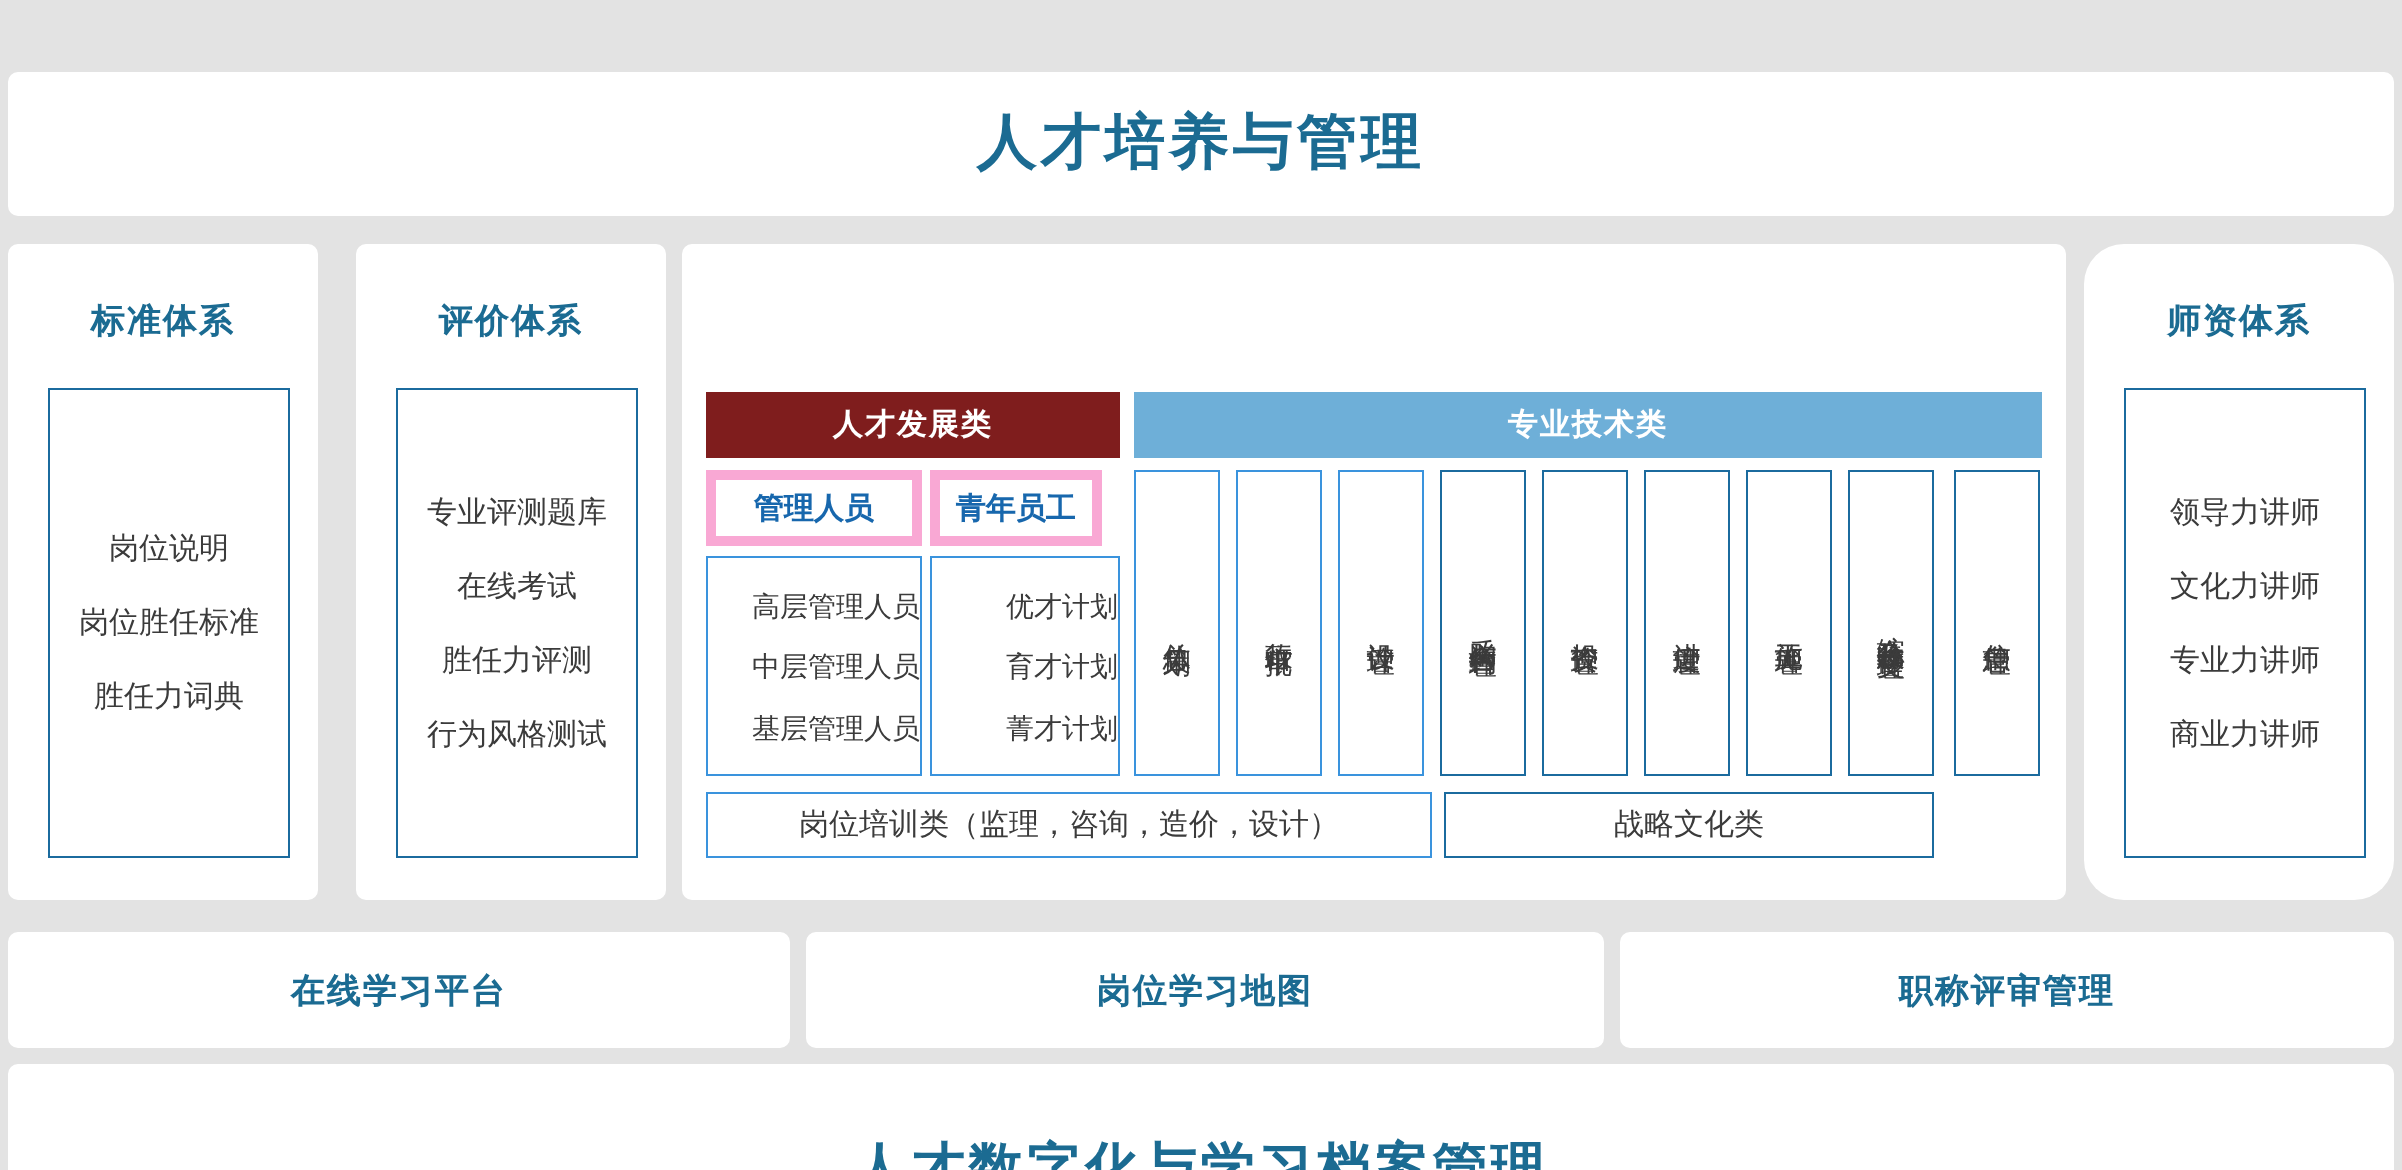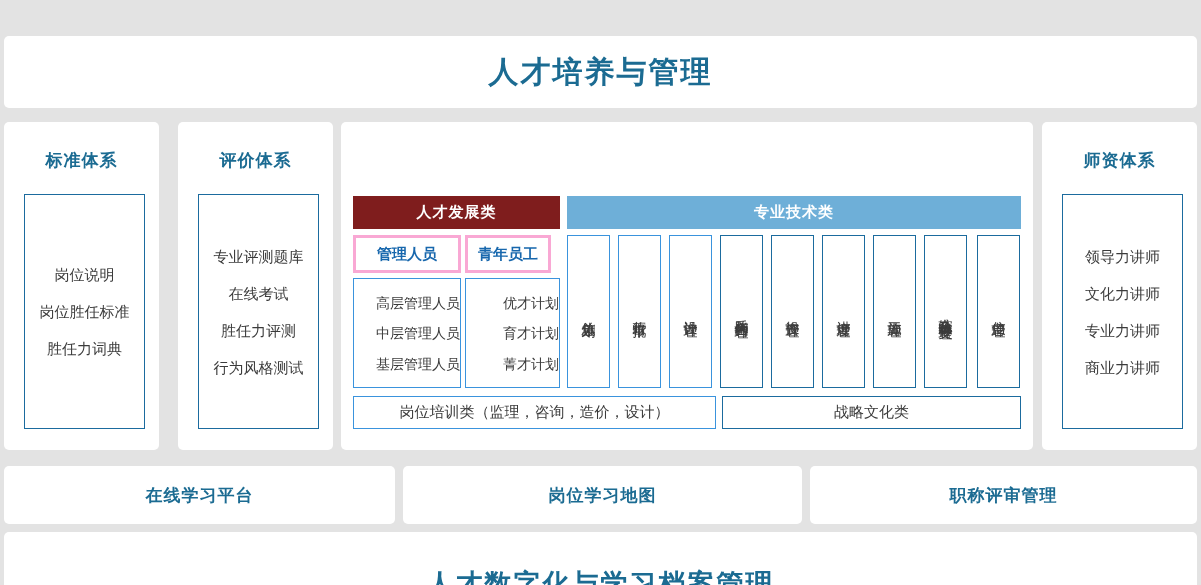--- a/index.html
+++ b/index.html
@@ -47,21 +47,21 @@
     text-align: center;
     font-size: 17px;
     font-weight: bold;
     color: #1b6b92;
     letter-spacing: 1px;
   }
 
   .panel-std  { left: 4px;    top: 90px; width: 155px;  height: 328px; }
   .panel-eval { left: 178px;  top: 90px; width: 155px;  height: 328px; }
   .panel-core { left: 341px;  top: 90px; width: 692px;  height: 328px; }
-  .panel-fac  { left: 1042px; top: 90px; width: 155px;  height: 328px; }
+  .panel-fac  { left: 1042px; top: 90px; width: 155px;  height: 328px; border-radius: 20px; }
 
   .panel-std .panel-title,
   .panel-eval .panel-title,
   .panel-fac .panel-title { margin-top: 27px; }
   .panel-core .panel-title { margin-top: 26px; }
 
   
   .list-box {
     position: absolute;
     left: 20px;
@@ -97,21 +97,21 @@
     box-sizing: border-box;
   }
   .cat-bar.talent { left: 12px;  top: 74px; width: 207px; background: #7f1d1d; }
   .cat-bar.tech   { left: 226px; top: 74px; width: 454px; background: #6eafd8; }
 
   
   .tc-head {
     position: absolute;
     top: 113px;
     height: 38px;
-    border: 3px solid #f9a8d4;
+    border: 5px solid #f9a8d4;
     box-sizing: border-box;
     display: flex; align-items: center; justify-content: center;
     font-size: 15px; font-weight: bold; color: #1767ad;
   }
   .tc-head.a { left: 12px;  width: 108px; }
   .tc-head.b { left: 124px; width: 86px; }
 
   .tc-body {
     position: absolute;
     top: 156px;
@@ -157,21 +157,21 @@
   .wide-row {
     position: absolute;
     top: 274px;
     height: 33px;
     box-sizing: border-box;
     display: flex; align-items: center; justify-content: center;
     font-size: 15px;
     color: #3b3b3b;
   }
   .wide-row.a { left: 12px;  width: 363px; border: 1px solid #3a93dd; }
-  .wide-row.b { left: 381px; width: 299px; border: 1px solid #1b6b9e; }
+  .wide-row.b { left: 381px; width: 245px; border: 1px solid #1b6b9e; }
 
   
   .bbtn {
     top: 434px;
     height: 58px;
     display: flex; align-items: center; justify-content: center;
     font-size: 17px;
     font-weight: bold;
     color: #1b6b92;
     letter-spacing: 1px;

